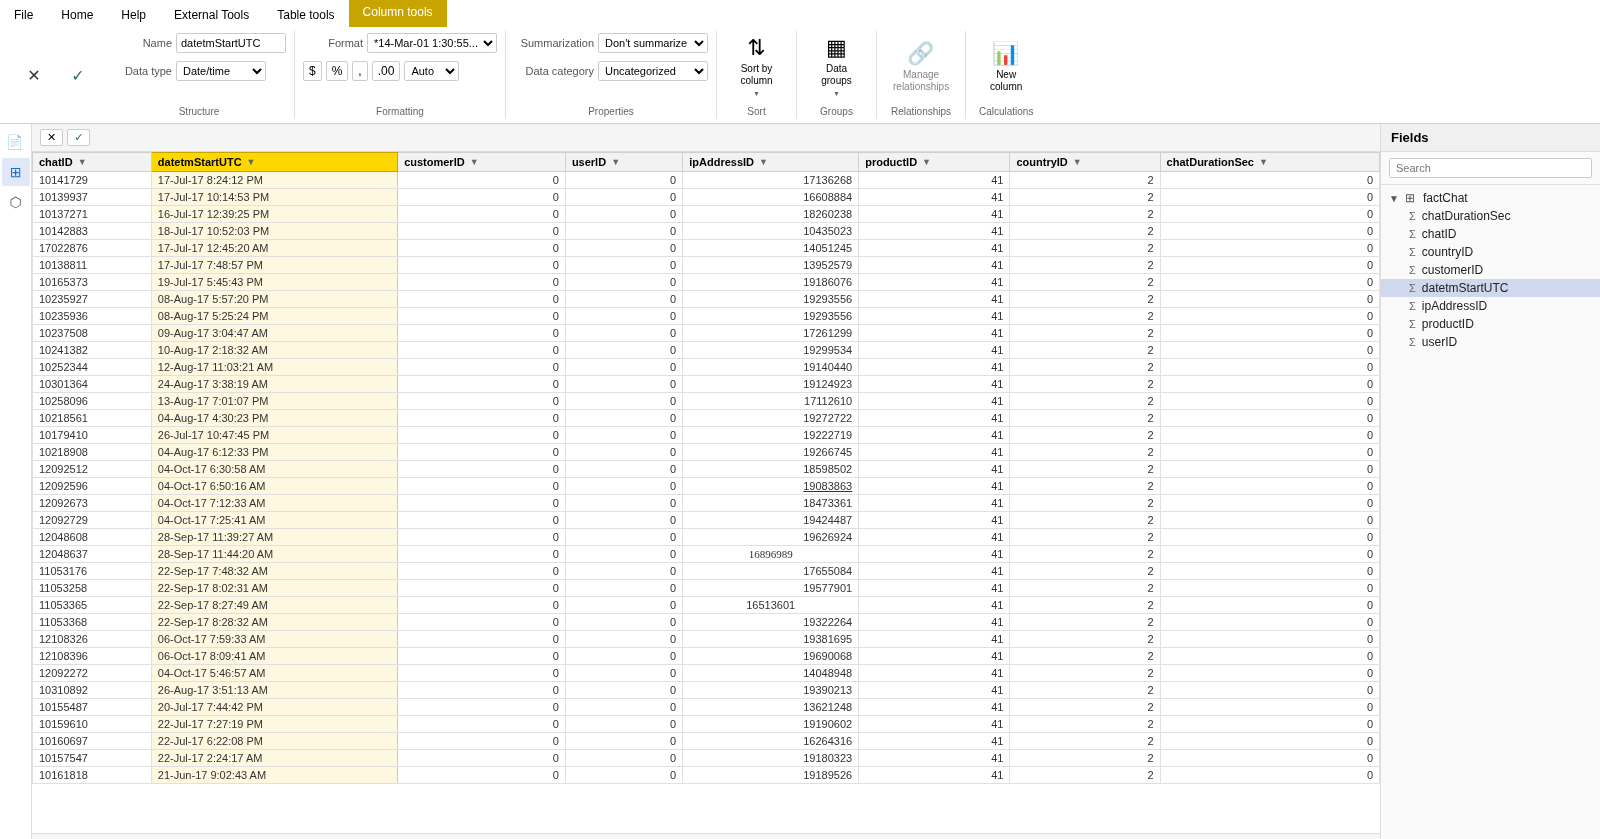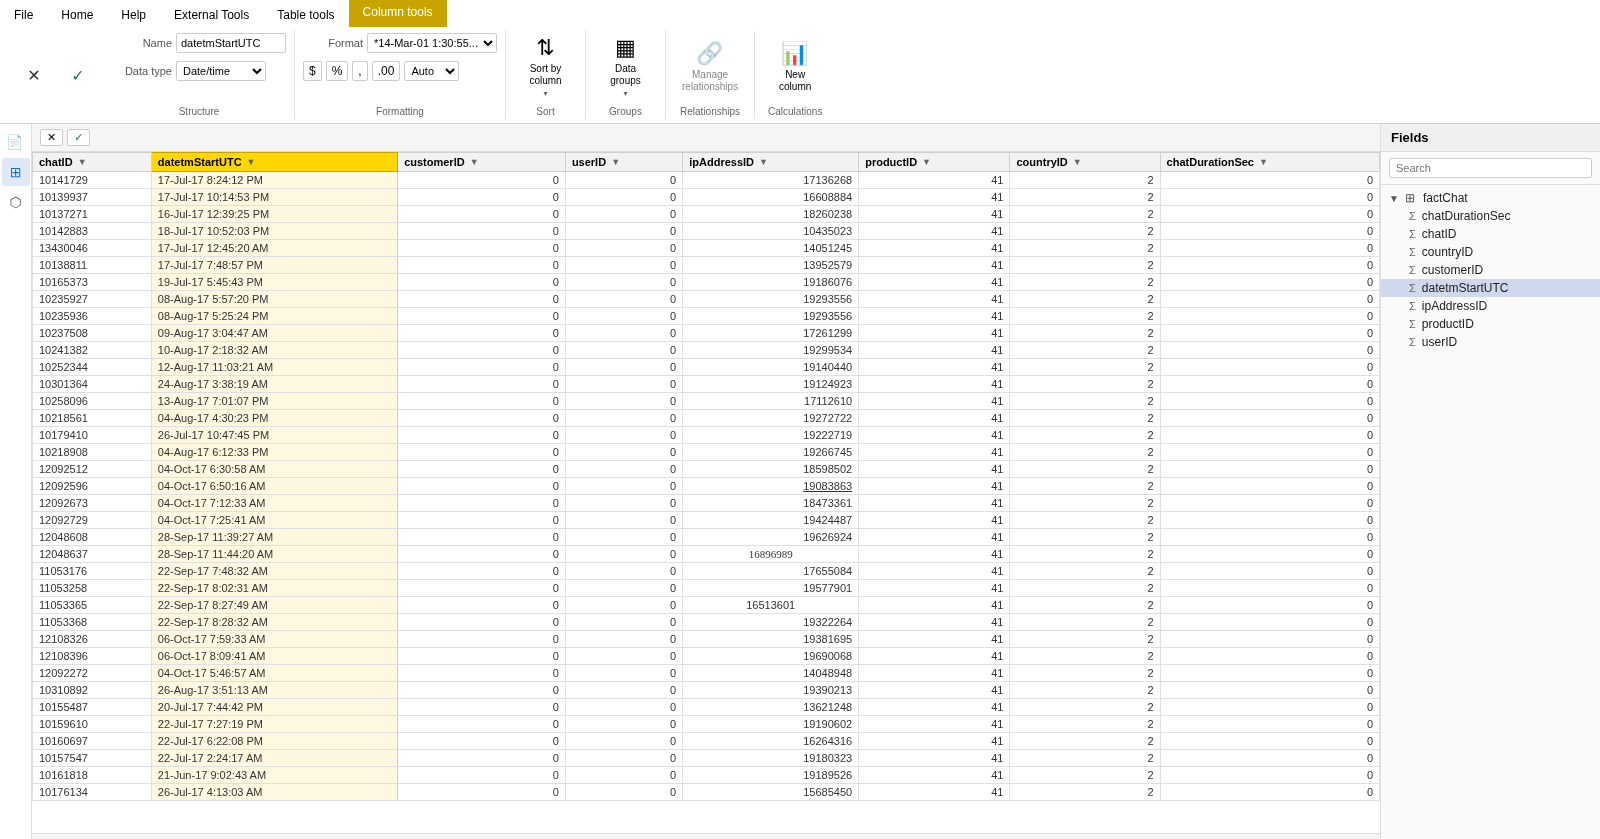--- a/index.html
+++ b/index.html
@@ -122,20 +122,37 @@
           <div class="small-btn" style="font-size:12px;border:1px solid #ccc;">,</div>
           <div class="small-btn" style="font-size:12px;border:1px solid #ccc;">.00</div>
           <select class="prop-select" style="width:55px;">
             <option>Auto</option>
           </select>
         </div>
       </div>
       <div class="ribbon-group-label">Formatting</div>
     </div>
 
+    <div class="ribbon-group">
+      <div class="ribbon-group-content" style="flex-direction:column;align-items:flex-start;gap:4px;">
+        <div class="prop-row">
+          <span class="prop-label" style="min-width:80px;">Summarization</span>
+          <select class="prop-select" style="width:110px;">
+            <option>Don't summarize</option>
+          </select>
+        </div>
+        <div class="prop-row">
+          <span class="prop-label" style="min-width:80px;">Data category</span>
+          <select class="prop-select" style="width:110px;">
+            <option>Uncategorized</option>
+          </select>
+        </div>
+      </div>
+      <div class="ribbon-group-label">Properties</div>
+    </div>
 
     <div class="ribbon-group">
       <div class="ribbon-group-content" style="justify-content:center;">
         <div class="big-btn">
           <span class="bi">⇅</span>
           <span class="bl">Sort by<br>column</span>
           <span class="dropdown-arrow">▾</span>
         </div>
       </div>
       <div class="ribbon-group-label">Sort</div>
@@ -281,21 +298,21 @@
               <td>10142883</td>
               <td class="selected-col">18-Jul-17 10:52:03 PM</td>
               <td style="text-align: right;">0</td>
               <td style="text-align: right;">0</td>
               <td style="text-align: right;">10435023</td>
               <td style="text-align: right;">41</td>
               <td style="text-align: right;">2</td>
               <td style="text-align: right;">0</td>
             </tr>
             <tr>
-              <td>13430046</td>
+              <td>17022876</td>
               <td class="selected-col">17-Jul-17 12:45:20 AM</td>
               <td style="text-align: right;">0</td>
               <td style="text-align: right;">0</td>
               <td style="text-align: right;">14051245</td>
               <td style="text-align: right;">41</td>
               <td style="text-align: right;">2</td>
               <td style="text-align: right;">0</td>
             </tr>
             <tr>
               <td>10138811</td>
@@ -596,30 +613,20 @@
               <td style="text-align: right;">41</td>
               <td style="text-align: right;">2</td>
               <td style="text-align: right;">0</td>
             </tr>
             <tr>
               <td>10161818</td>
               <td class="selected-col">21-Jun-17 9:02:43 AM</td>
               <td style="text-align: right;">0</td>
               <td style="text-align: right;">0</td>
               <td style="text-align: right;">19189526</td>
-              <td style="text-align: right;">41</td>
-              <td style="text-align: right;">2</td>
-              <td style="text-align: right;">0</td>
-            </tr>
-            <tr>
-              <td>10176134</td>
-              <td class="selected-col">26-Jul-17 4:13:03 AM</td>
-              <td style="text-align: right;">0</td>
-              <td style="text-align: right;">0</td>
-              <td style="text-align: right;">15685450</td>
               <td style="text-align: right;">41</td>
               <td style="text-align: right;">2</td>
               <td style="text-align: right;">0</td>
             </tr>
           </tbody>
       </table>
     </div>
 
     <div class="status-bar">
       <span>Table: factChat (9,292,338 rows) Column: datetmStartUTC (8,836,161 distinct values)</span>

